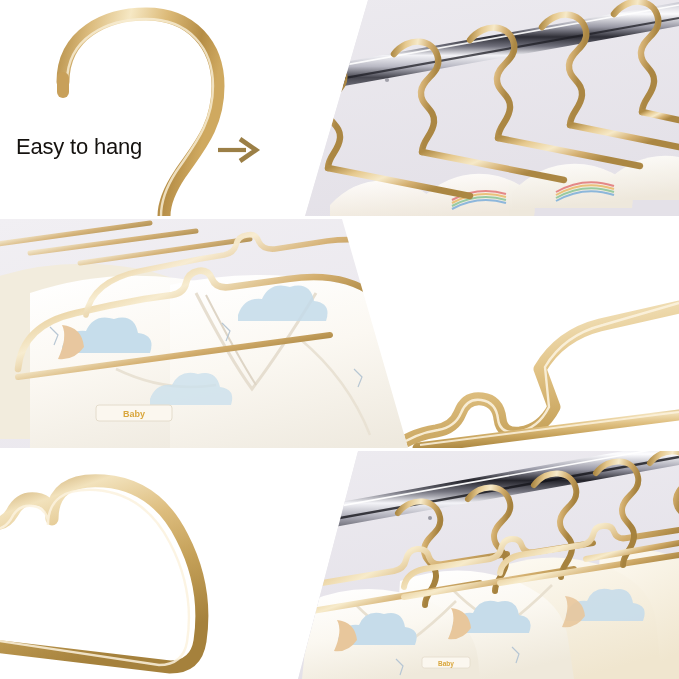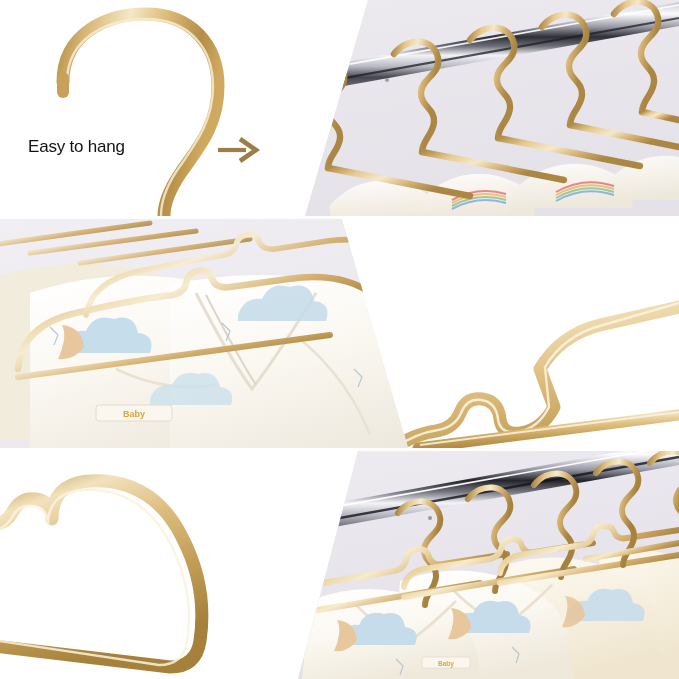--- a/index.html
+++ b/index.html
@@ -81,22 +81,22 @@
   
   .caption {
     position: absolute;
     color: #15120f;
     font-family: "Liberation Sans", sans-serif;
     font-weight: 400;
     white-space: pre-line;
     letter-spacing: -0.2px;
   }
   #caption-easy-to-hang {
-    left: 28px; top: 134px;
-    font-size: 17px;
+    left: 16px; top: 134px;
+    font-size: 22px;
     line-height: 26px;
   }
 
   
   .arrow-svg { position: absolute; display: block; }
   #arrow-easy-to-hang     { left: 216px; top: 136px; }
 
   svg { overflow: visible; }
 </style>
 </head>

